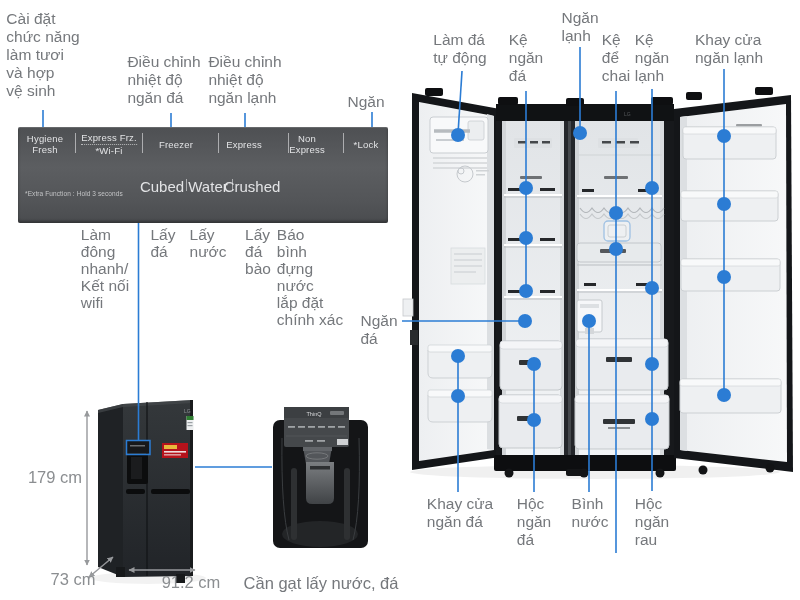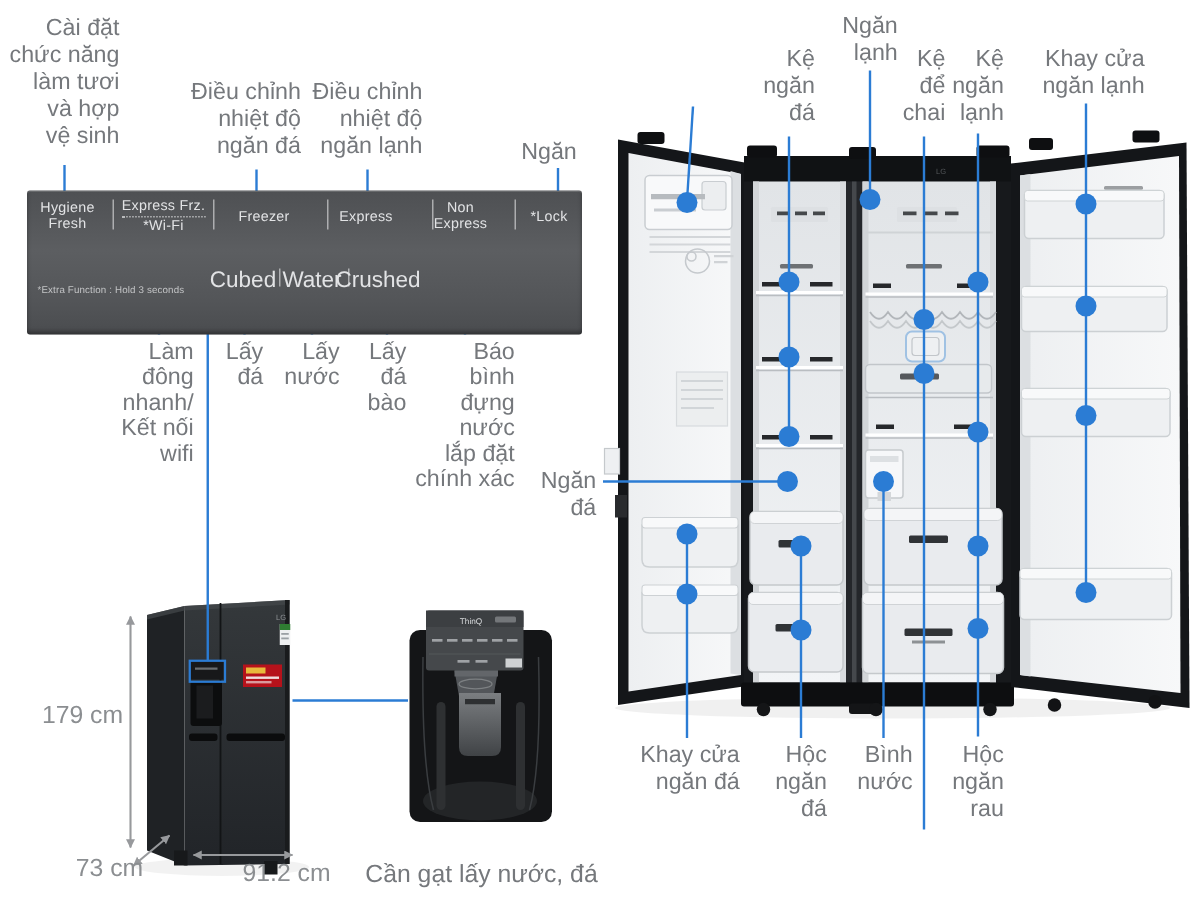--- a/index.html
+++ b/index.html
@@ -1,19 +1,19 @@
 <!DOCTYPE html>
 <html><head>
 <meta charset="utf-8">
 <style>
   html,body{margin:0;padding:0;}
   #stage{position:relative;width:800px;height:600px;background:#ffffff;overflow:hidden;
          font-family:"Liberation Sans",sans-serif;}
   #art{position:absolute;left:0;top:0;z-index:1;}
-  .co{position:absolute;z-index:3;transform:translateX(-50%);text-align:right;
+  .co{position:absolute;z-index:3;transform:translateX(-50%);text-align:left;
       white-space:pre-line;color:#75787c;font-size:15.5px;line-height:18px;}
   .co.lh17{line-height:17px;}
   .dim{position:absolute;z-index:3;transform:translateX(-50%);color:#8b8e91;
        font-size:16.5px;white-space:nowrap;}
   .caption{position:absolute;z-index:3;transform:translateX(-50%);color:#75787c;
        font-size:16.5px;white-space:nowrap;margin-top:16px;}
   
   #panel{position:absolute;left:18px;top:127px;width:370px;height:96px;z-index:2;
     border-radius:2px;
     background:linear-gradient(180deg,#4e5053 0%,#5c5e61 42%,#545659 74%,#4a4c4f 100%);
@@ -396,20 +396,22 @@
 bào</div>
 <div class="co lh17" style="left:310px;top:226px">Báo
 bình
 đựng
 nước
 lắp đặt
 chính xác</div>
 <div class="co" style="left:379px;top:312px">Ngăn
 đá</div>
 
+<div class="co" style="left:460px;top:31px">Làm đá
+tự động</div>
 <div class="co" style="left:526px;top:31px">Kệ
 ngăn
 đá</div>
 <div class="co" style="left:580px;top:9px">Ngăn
 lạnh</div>
 <div class="co" style="left:616px;top:31px">Kệ
 để
 chai</div>
 <div class="co" style="left:652px;top:31px">Kệ
 ngăn

